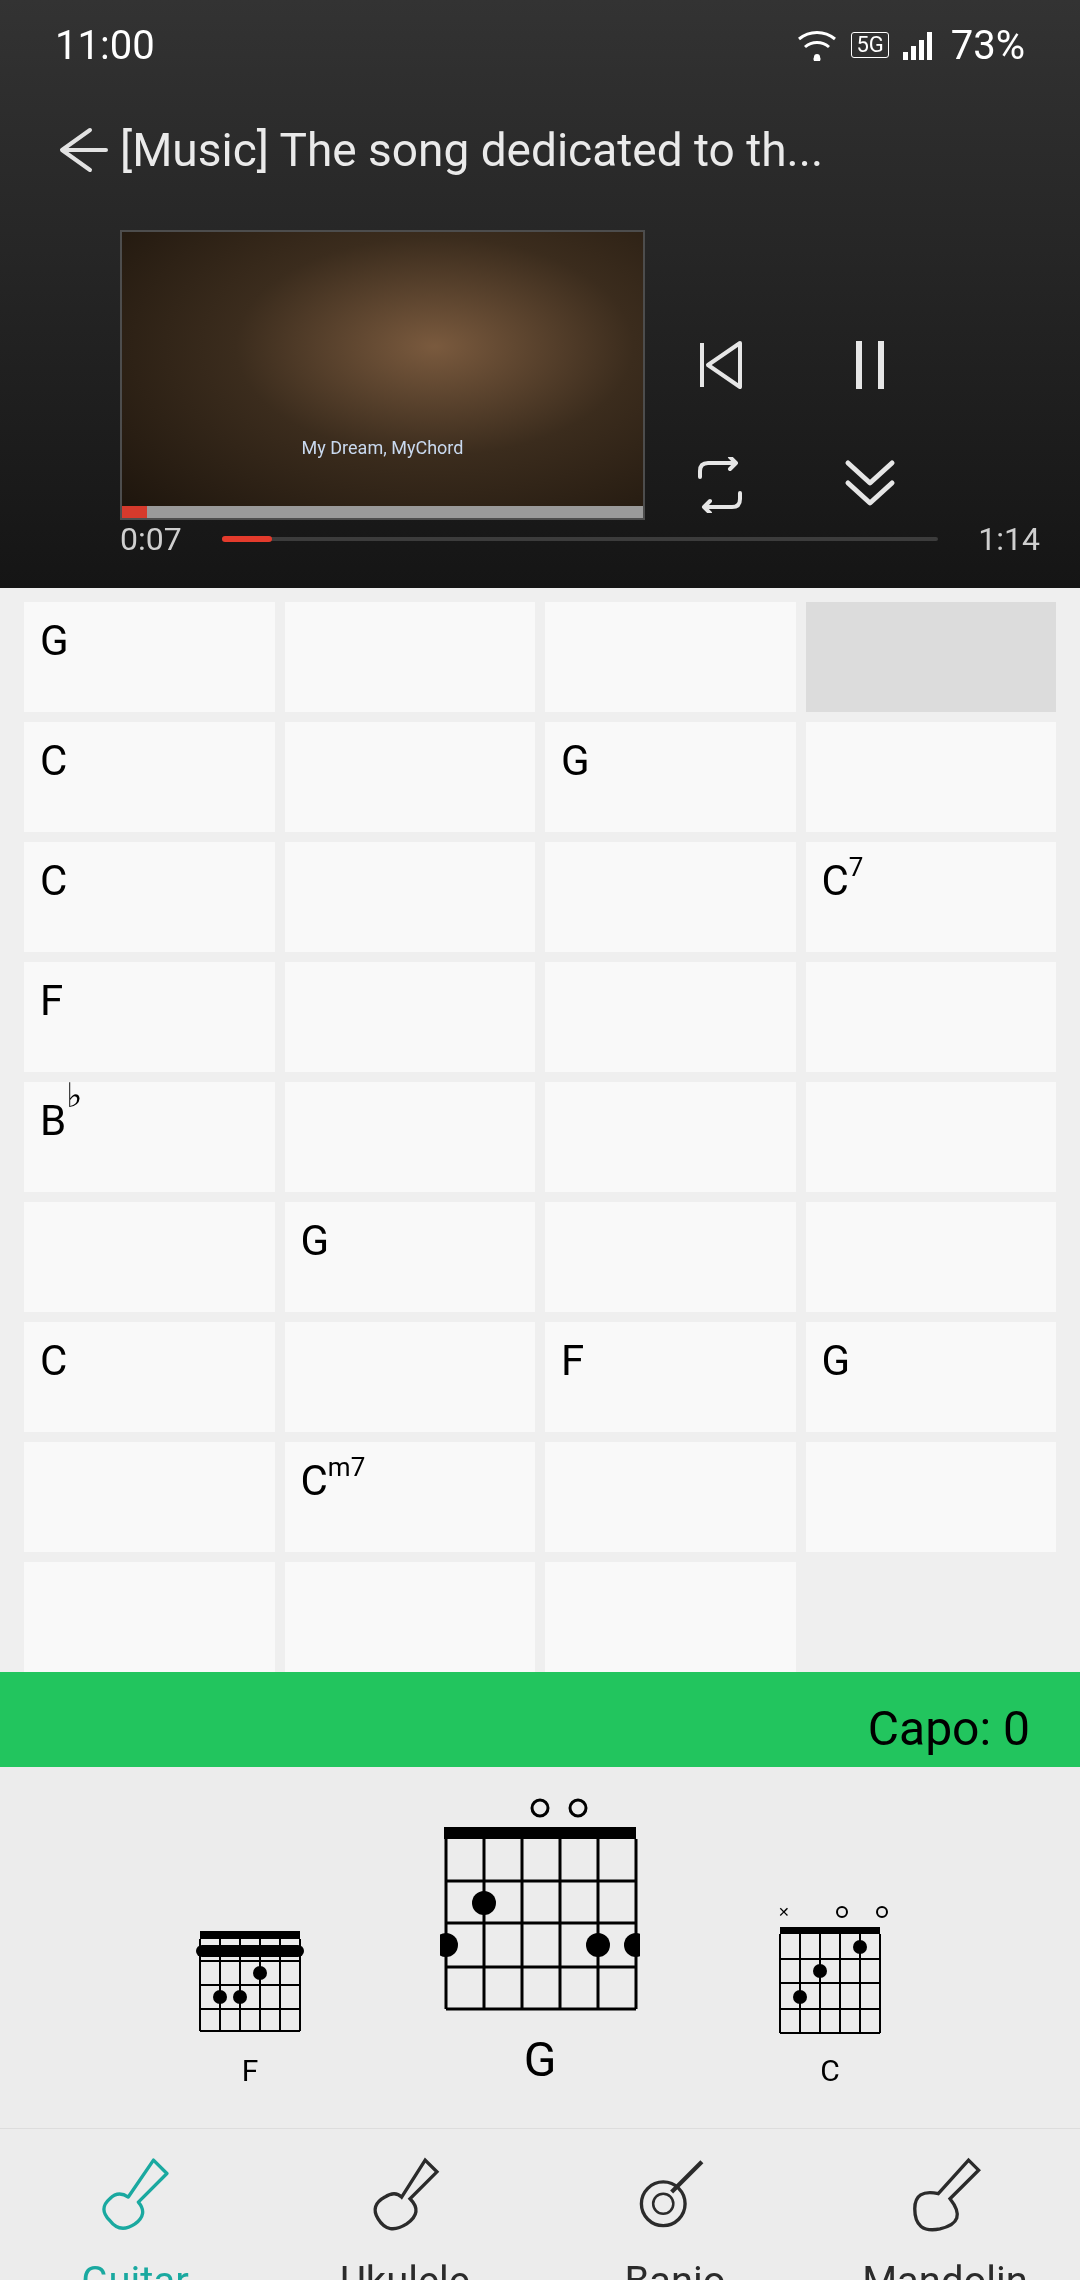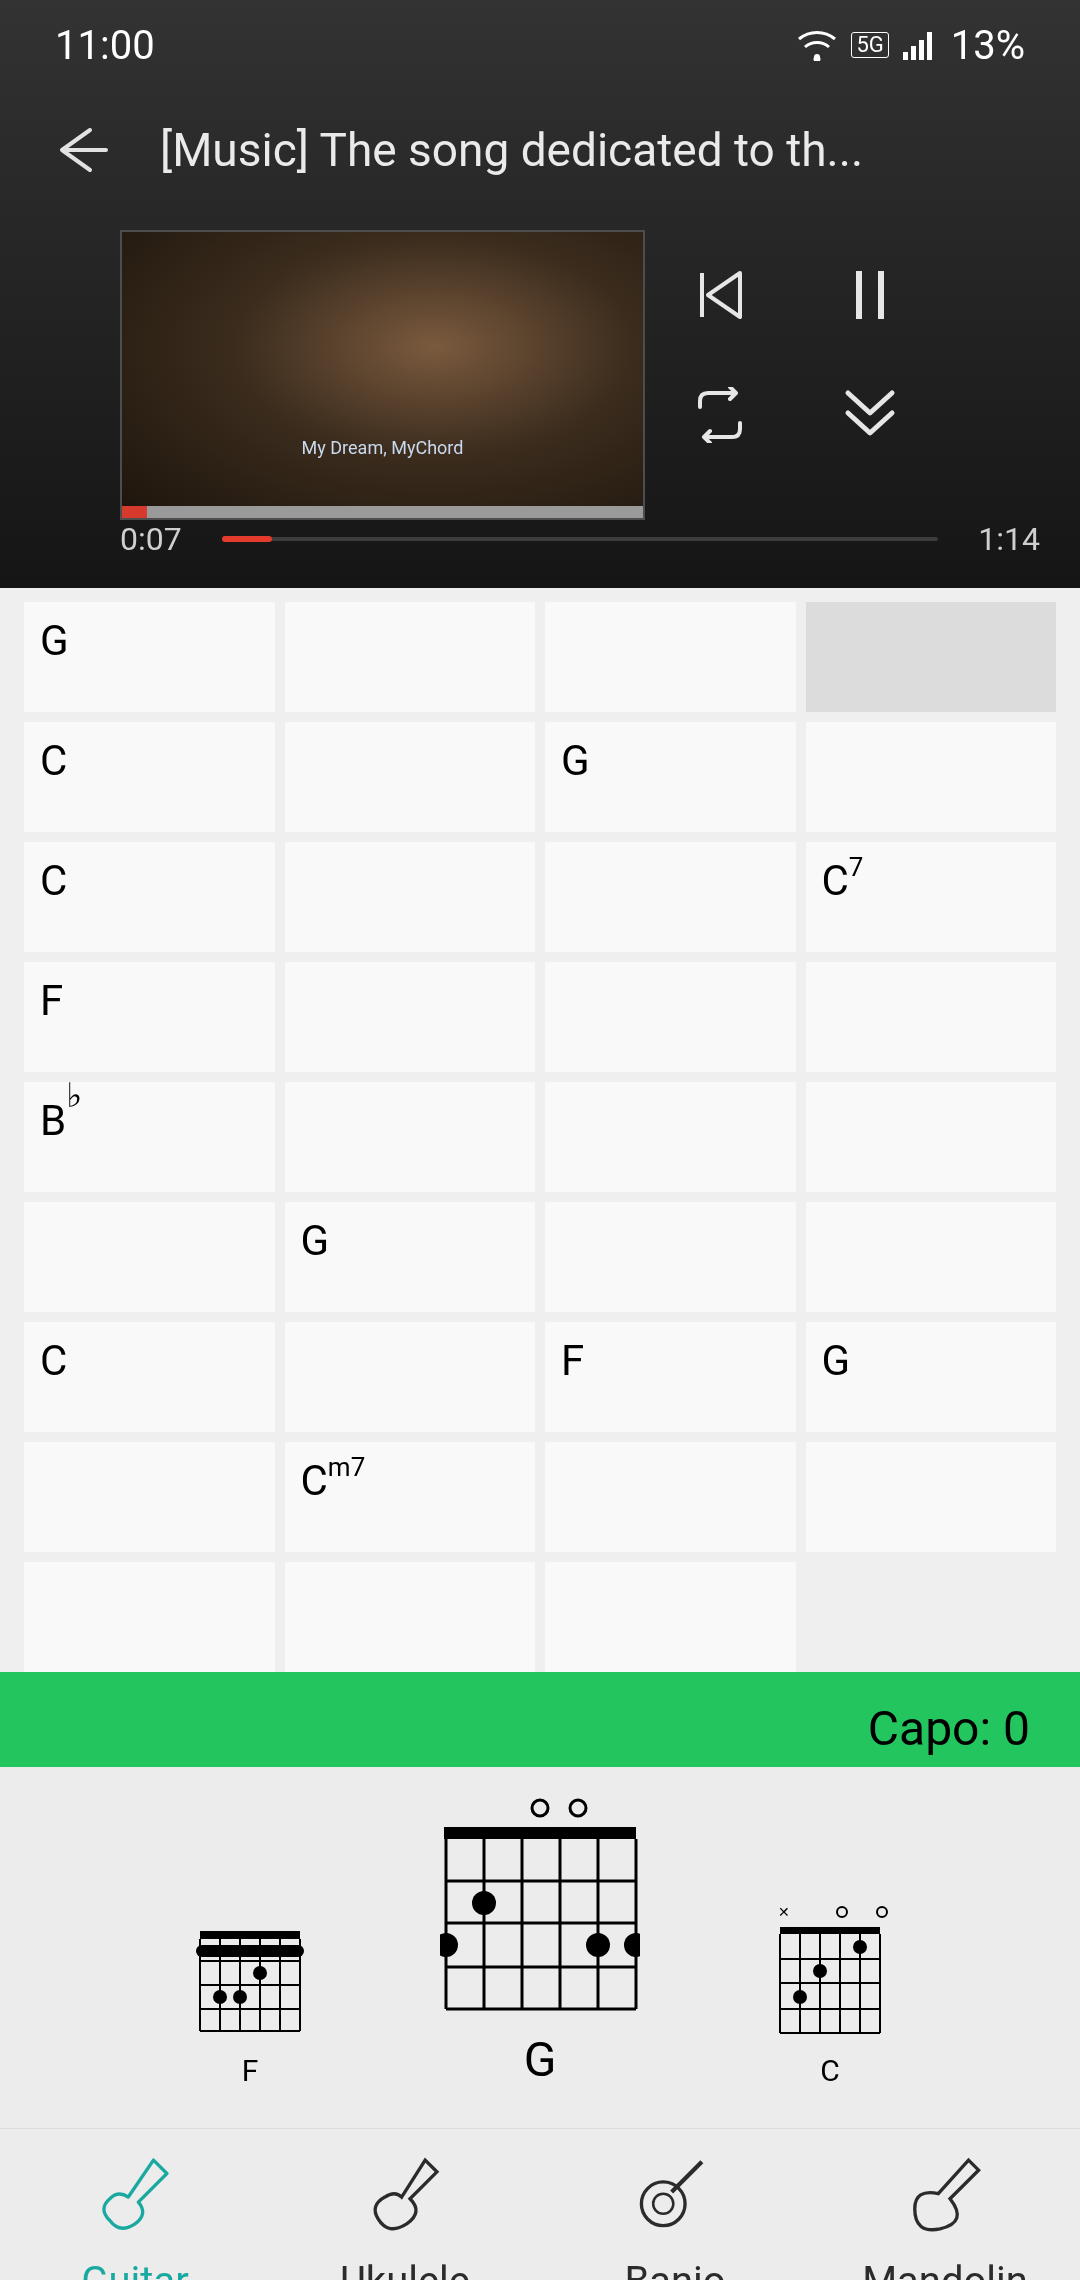--- a/index.html
+++ b/index.html
@@ -10,30 +10,30 @@
     background:linear-gradient(to bottom,#333 0%,#2e2e2e 100%);
     color:#fff; display:flex; align-items:center; justify-content:space-between;
     padding:0 55px; font-size:40px; font-weight:400;
   }
   .status-right { display:flex; align-items:center; gap:14px; font-size:38px;}
   .status-right svg { display:block; }
   
   .header {
     background:linear-gradient(to bottom,#2e2e2e 0%,#282828 100%);
     color:#eaeaea;
-    display:flex; align-items:center; height:120px; padding:0 40px; gap:40px;
+    display:flex; align-items:center; height:120px; padding:0 40px; 
   }
   .back-arrow { width:80px; height:80px; display:flex; align-items:center; justify-content:center; }
   .page-title { font-size:46px; font-weight:400; white-space:nowrap; overflow:hidden; text-overflow:ellipsis; flex:1;}
   
   .video-area {
     background:linear-gradient(to bottom,#282828 0%,#151515 100%);
     padding:20px 40px 30px 120px; color:#ddd;
   }
-  .video-row { display:flex; gap:40px; align-items:flex-start;text-decoration:underline;}
+  .video-row { display:flex; gap:40px; align-items:flex-end;text-decoration:underline;}
   .thumb {
     width:525px; height:290px; border:2px solid #4d4d4d; position:relative;
     background:radial-gradient(ellipse at 60% 40%, #7a5a3e 0%, #3b2c1d 45%, #1c140c 100%);
     overflow:hidden;
   }
   .thumb::after{
     content:""; position:absolute; left:0; bottom:0; width:100%; height:12px;
     background:#9a9a9a;
   }
   .thumb .redbar{
@@ -85,21 +85,21 @@
       <path d="M20 28 a2 2 0 1 0 0.01 0 M8 18 a18 18 0 0 1 24 0 M2 10 a28 28 0 0 1 36 0" stroke="#fff" stroke-width="3" fill="none"></path>
       <circle cx="20" cy="28" r="3" fill="#fff"></circle>
     </svg>
     <span style="font-size:22px;border:1px solid #fff;padding:0 4px;border-radius:3px;line-height:1.1;">5G</span>
     <svg width="34" height="30" viewBox="0 0 34 30">
       <rect x="0" y="22" width="5" height="8" fill="#fff"></rect>
       <rect x="8" y="16" width="5" height="14" fill="#fff"></rect>
       <rect x="16" y="10" width="5" height="20" fill="#fff"></rect>
       <rect x="24" y="2" width="5" height="28" fill="#fff"></rect>
     </svg>
-    <span style="font-size:40px;">13%</span>
+    <span style="font-size:40px;">73%</span>
   </div>
 </div>
 
 <div class="header">
   <div class="back-arrow">
     <svg width="60" height="60" viewBox="0 0 60 60">
       <path d="M40 10 L12 30 L40 50 M12 30 L56 30" stroke="#e2e2e2" stroke-width="4" fill="none" stroke-linecap="round" stroke-linejoin="round"></path>
     </svg>
   </div>
   <div class="page-title">[Music] The song dedicated to th...</div>

